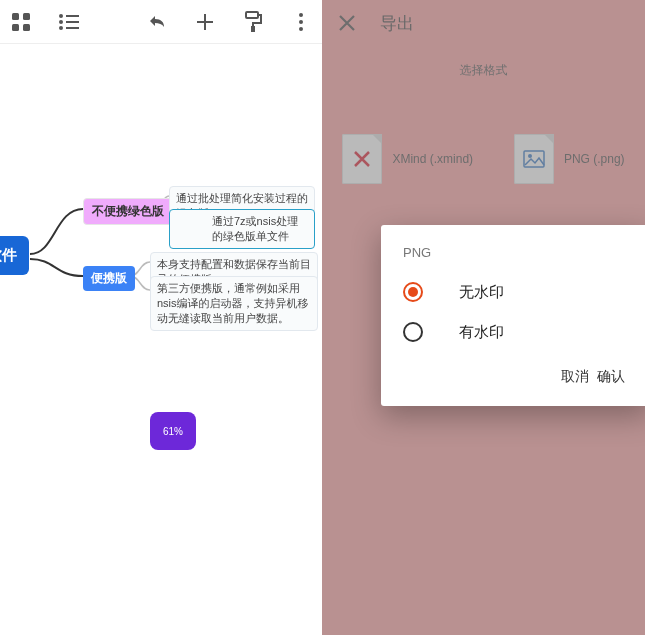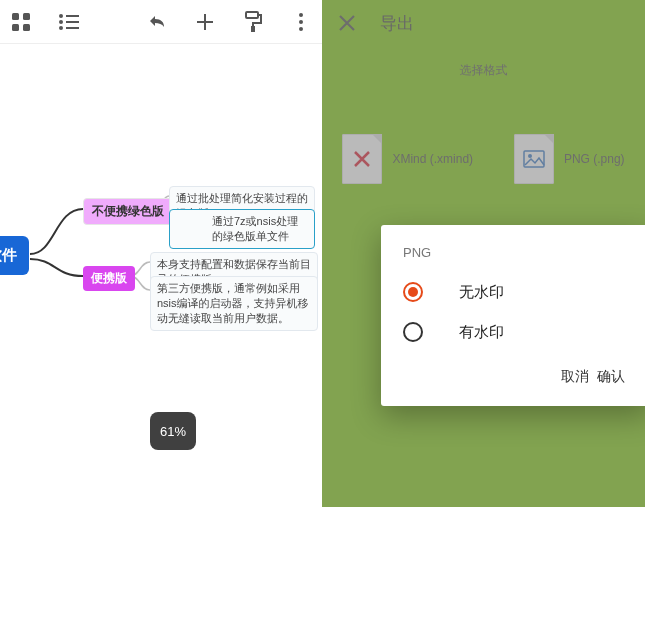--- a/index.html
+++ b/index.html
@@ -11,33 +11,33 @@
   .toolbar { height: 44px; display: flex; align-items: center; padding: 0 10px; border-bottom: 1px solid #eee; gap: 26px; }
   .spacer { flex: 1; }
   .tb-icon { width: 22px; height: 22px; display: flex; align-items: center; justify-content: center; color: #4a4a4a; }
   svg { display: block; }
 
   .canvas { position: absolute; top: 44px; left: 0; right: 0; bottom: 0; }
 
   .root-node { position: absolute; left: -40px; top: 192px; background: #1867d6; color: #fff; font-size: 15px; font-weight: 600; padding: 10px 12px; border-radius: 6px; }
   .node { position: absolute; font-size: 12px; padding: 4px 8px; border-radius: 4px; white-space: nowrap; }
   .n-green { left: 83px; top: 154px; background: #f0abfc; color: #333; border: 1px solid #e6e6e6; font-weight: 600; }
-  .n-portable { left: 83px; top: 222px; background: #d946ef; color: #fff; font-weight: 600; }
+  .n-portable { left: 83px; top: 222px; background: #3b82f6; color: #fff; font-weight: 600; }
   .leaf { position: absolute; font-size: 11px; color: #444; background: #f9fbfc; border: 1px solid #e2e8ee; border-radius: 4px; padding: 4px 6px; line-height: 1.35; }
   .l1 { left: 169px; top: 142px; width: 146px; }
   .l2 { left: 169px; top: 165px; width: 146px; border: 1.5px solid #2aa0c8; padding-left: 42px; }
   .l3 { left: 150px; top: 208px; width: 168px; }
   .l4 { left: 150px; top: 232px; width: 168px; }
 
   .connectors { position: absolute; top: 0; left: 0; width: 322px; height: 595px; pointer-events: none; }
 
-  .zoom-badge { position: absolute; left: 150px; top: 368px; width: 46px; height: 38px; border-radius: 8px; background: #404040; color: #fff; font-size: 13px; display: flex; align-items: center; justify-content: center; }
+  .zoom-badge { position: absolute; left: 150px; top: 368px; width: 46px; height: 38px; border-radius: 8px; background: #6d28d9; color: #fff; font-size: 10px; display: flex; align-items: center; justify-content: center; }
 
   
-  .right-pane { position: relative; width: 323px; height: 507px; background: #84cc16; }
+  .right-pane { position: relative; width: 323px; height: 635px; background: #fca5a5; }
   .overlay { position: absolute; inset: 0; background: rgba(130,130,130,0.55); }
   .export-header { position: absolute; top: 0; left: 0; right: 0; height: 46px; display: flex; align-items: center; padding: 0 14px; gap: 22px; color: #4a4a4a; }
   .export-header .title { font-size: 17px; font-weight: 500; }
   .sect-label { position: absolute; top: 62px; left: 0; right: 0; text-align: center; font-size: 12px; color: #5a5a5a; }
   .fmt-row { position: absolute; top: 134px; left: 0; right: 0; display: flex; justify-content: space-around; }
   .fmt { display: flex; flex-direction: row; align-items: center; gap: 10px; }
   .file-ic { width: 40px; height: 50px; background: #fff; border-radius: 2px; position: relative; box-shadow: 0 0 0 1px #e2e2e2 inset; display:flex; align-items:center; justify-content:center;}
   .file-ic::after { content:""; position:absolute; top:0; right:0; width:0;height:0; border-left:10px solid transparent;border-top:10px solid #e0e0e0;}
   .fmt-name { font-size: 12px; color: #555; }
 

